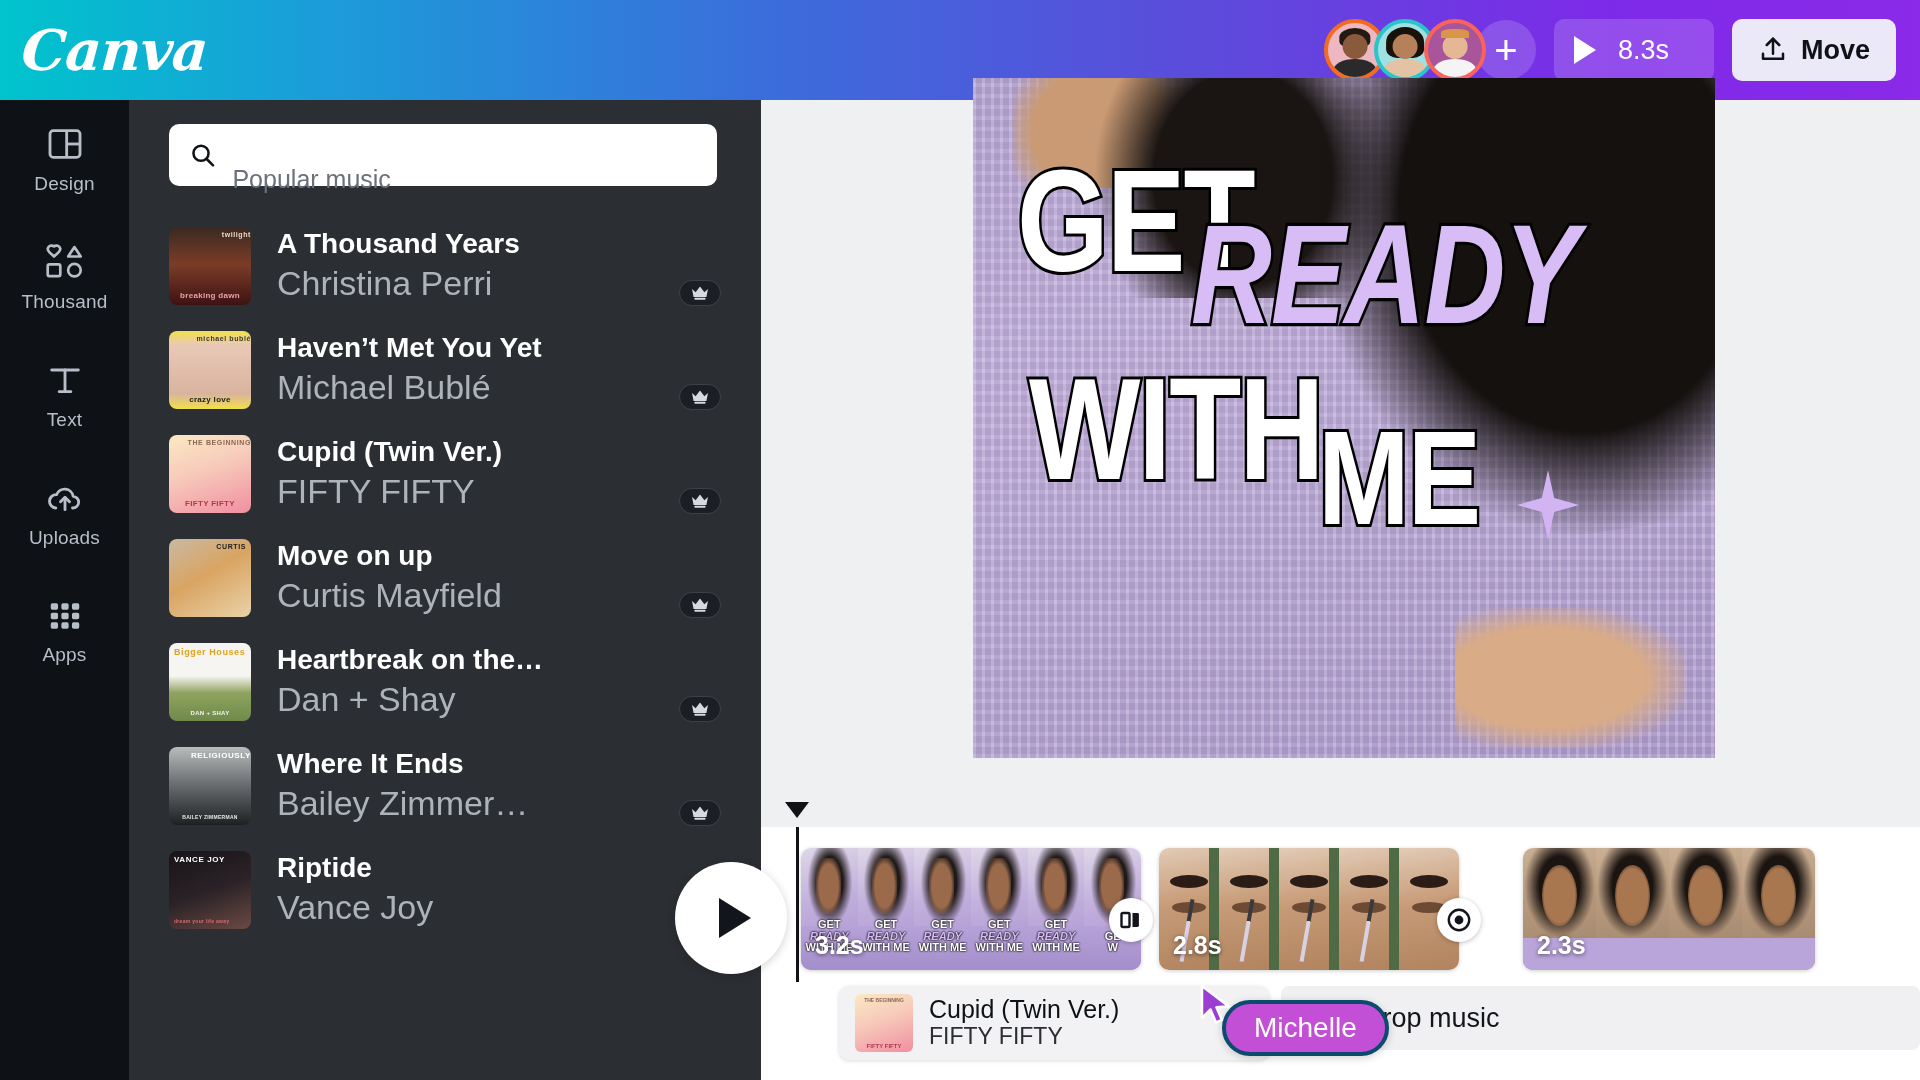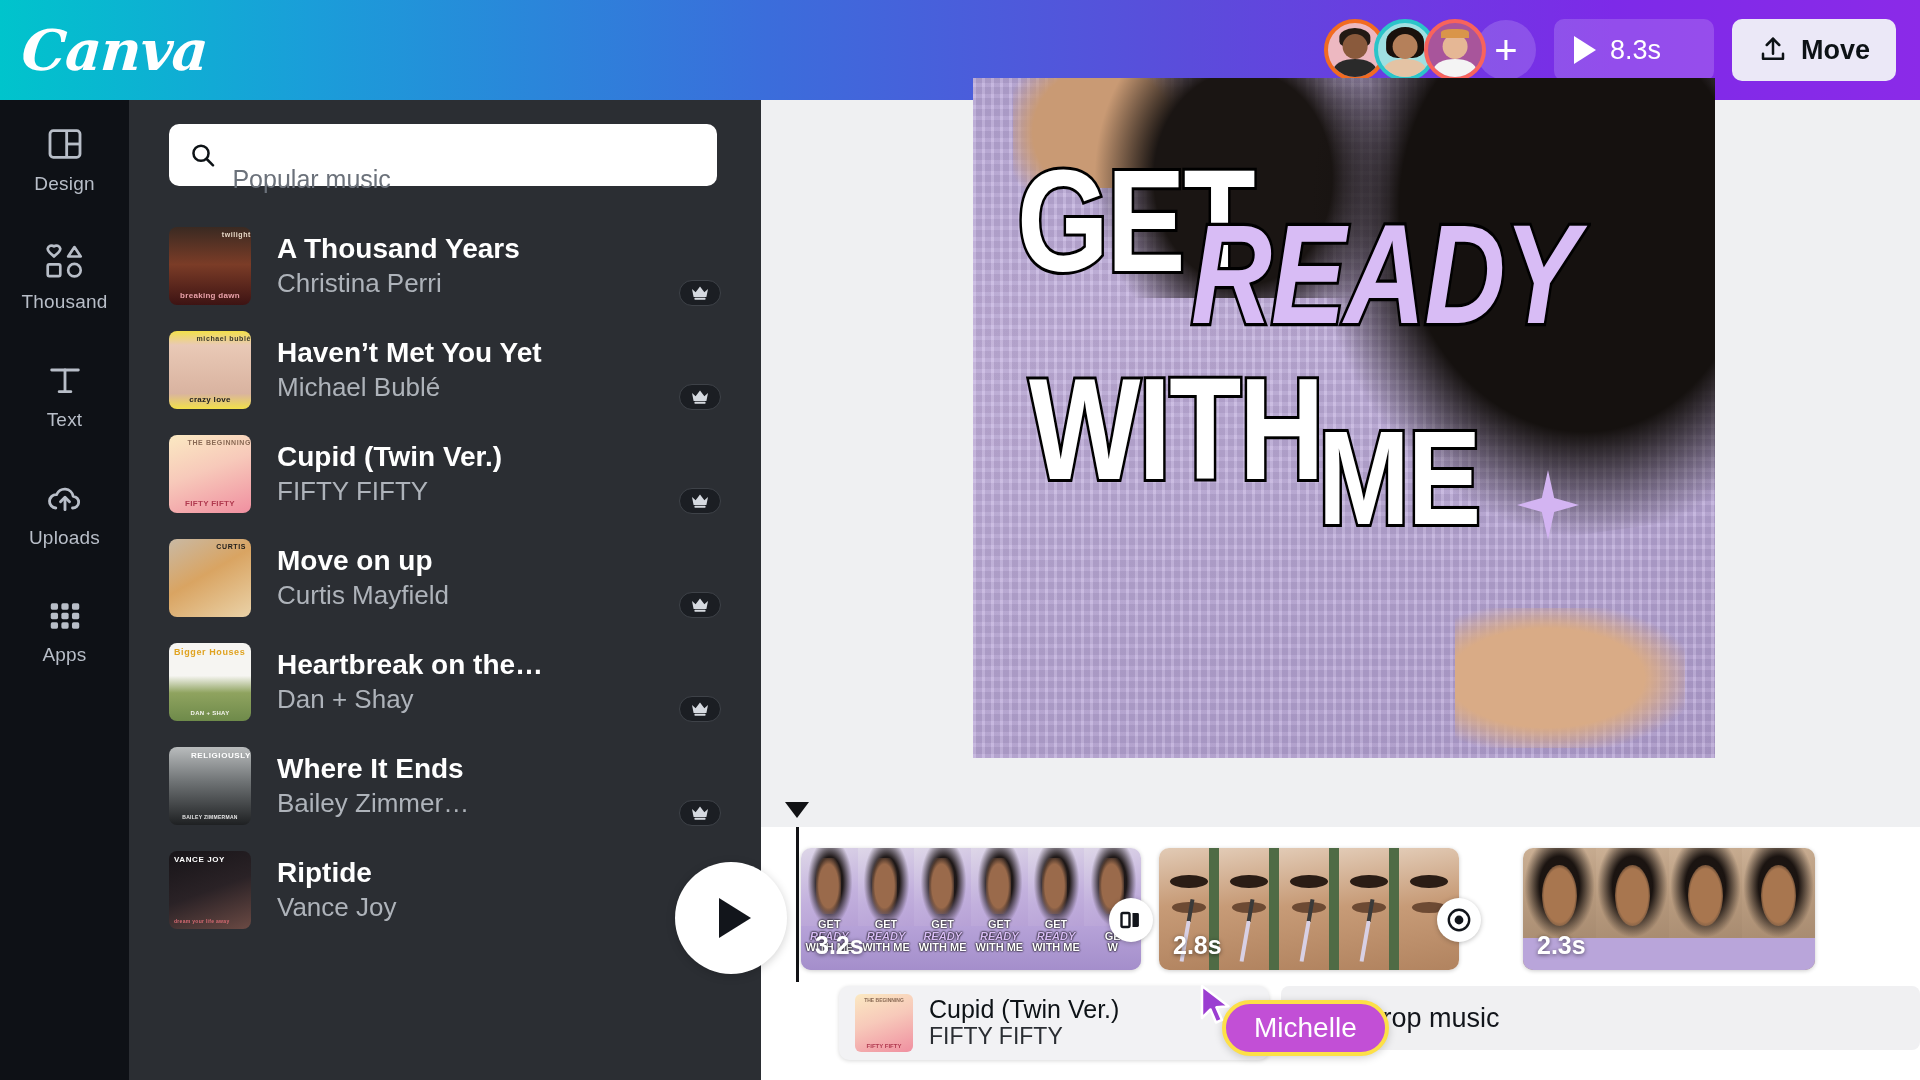--- a/index.html
+++ b/index.html
@@ -60,21 +60,21 @@
     margin-left: -10px;
     display: flex; align-items: center; justify-content: center;
     color: #fff; font-size: 40px; font-weight: 300; line-height: 1;
     cursor: pointer;
   }
   .play-duration {
     margin-left: 18px;
     height: 62px; min-width: 160px;
     border-radius: 10px;
     background: rgba(255,255,255,0.17);
-    display: flex; align-items: center; gap: 14px;
+    display: flex; align-items: center; gap: 22px;
     padding: 0 22px 0 20px;
     cursor: pointer;
   }
   .play-tri {
     width: 0; height: 0;
     border-left: 22px solid #fff;
     border-top: 14px solid transparent;
     border-bottom: 14px solid transparent;
   }
   .play-duration .dur { color: #fff; font-size: 27px; font-weight: 500; }
@@ -153,21 +153,21 @@
   .thumb .ttop {
     position: absolute; left: 0; right: 0; top: 4px;
     text-align: right; font-size: 7px; font-weight: 700; letter-spacing: .6px;
   }
   .t-meta { flex: 1; min-width: 0; }
   .t-title {
     color: #fff; font-size: 28px; font-weight: 600; line-height: 1.18;
     white-space: nowrap; overflow: hidden;
   }
   .t-artist {
-    color: #aeb3ba; font-size: 26px; line-height: 1.25; margin-top: 2px;
+    color: #aeb3ba; font-size: 34px; line-height: 1.25; margin-top: 2px;
     white-space: nowrap; overflow: hidden;
   }
   .crown {
     position: absolute; right: 40px; bottom: 12px;
     width: 42px; height: 26px; border-radius: 13px;
     background: #1b1e23; border: 1px solid #3e4248;
     display: flex; align-items: center; justify-content: center;
   }
 
   
@@ -326,21 +326,21 @@
     cursor: pointer;
   }
   .drop-music .lbl { color: #12151b; font-size: 27px; }
   .cursor-ptr {
     position: absolute; left: 1200px; top: 985px; z-index: 30;
     width: 0; height: 0; pointer-events: none;
   }
   .collab-tag {
     position: absolute; left: 1222px; top: 1000px; z-index: 29;
     background: #c24fd6; color: #fff;
-    border: 4px solid #fde047; border-radius: 30px;
+    border: 4px solid #0c4a6e; border-radius: 30px;
     padding: 8px 28px; font-size: 28px; font-weight: 500;
     box-shadow: 0 2px 8px rgba(0,0,0,.18);
   }
 </style>
 </head>
 <body>
 
 <div id="app">
 
   <div class="topbar">

